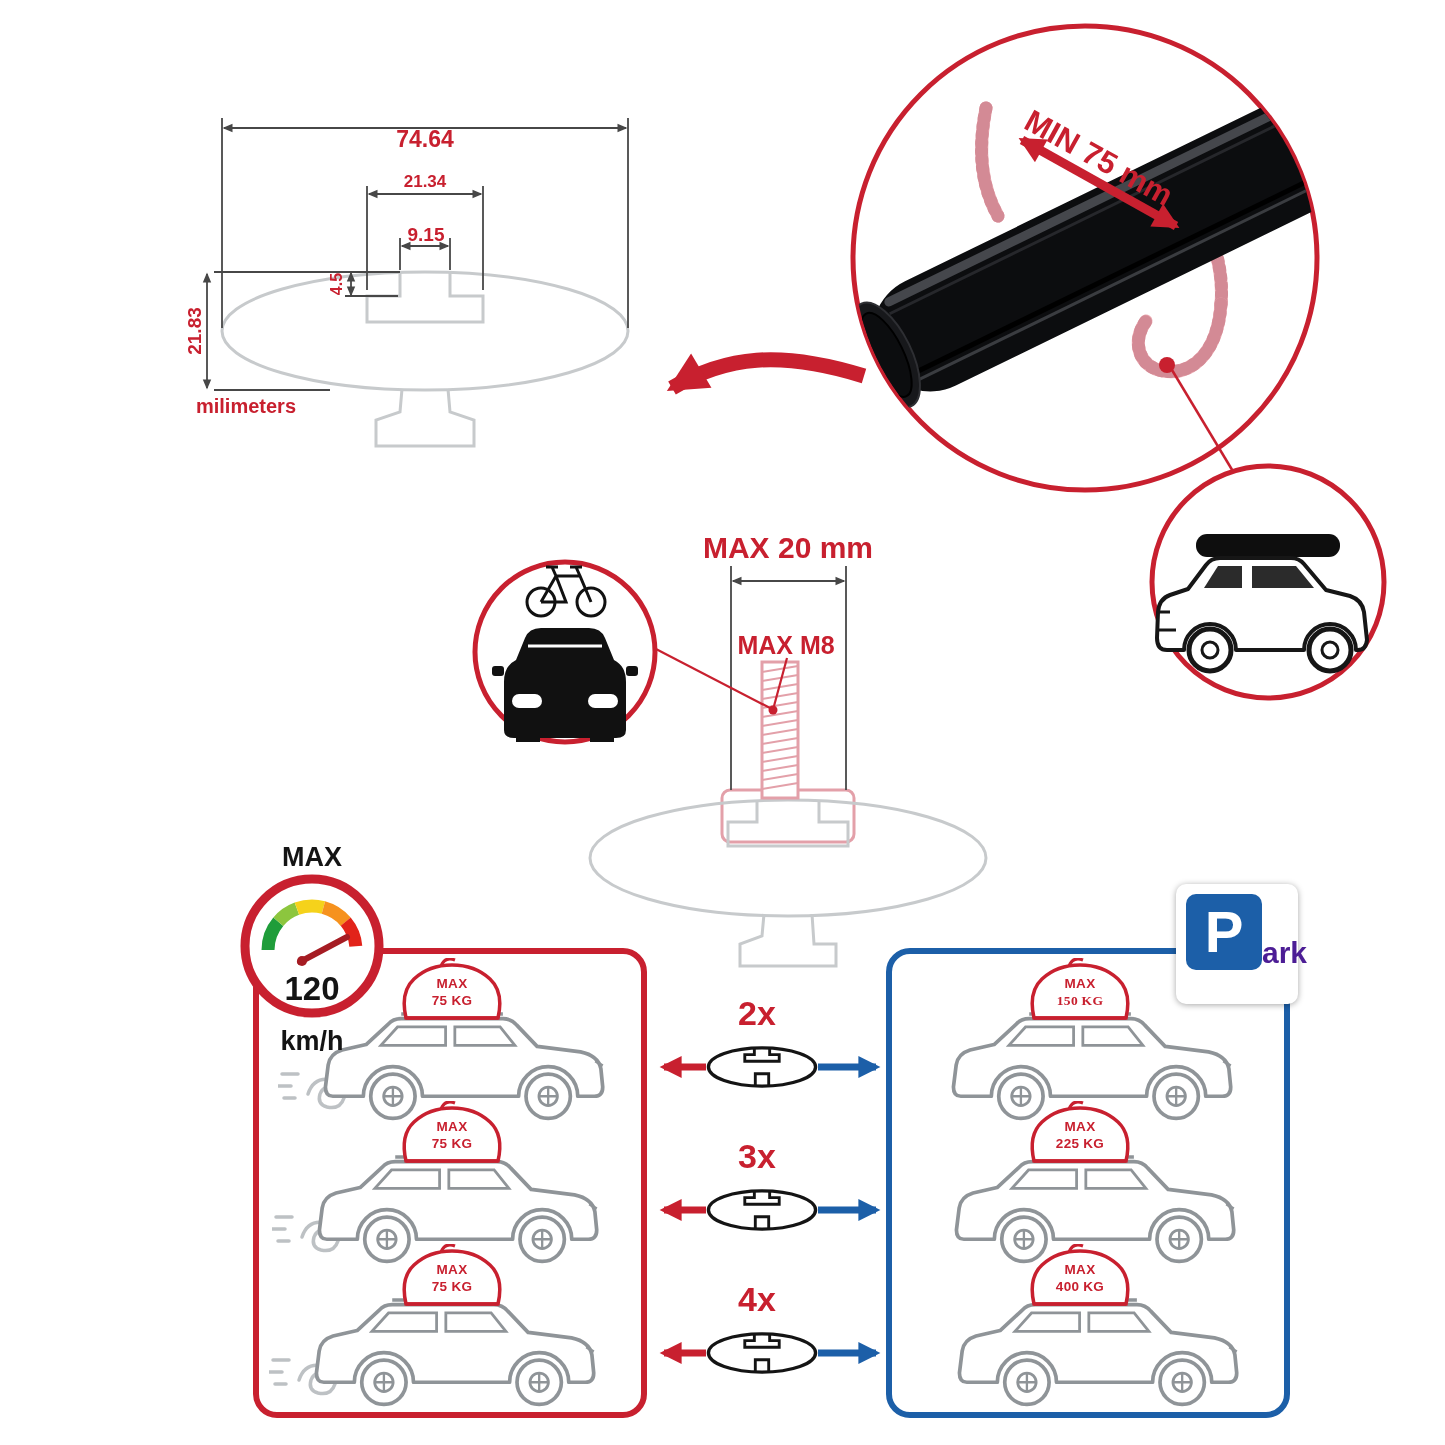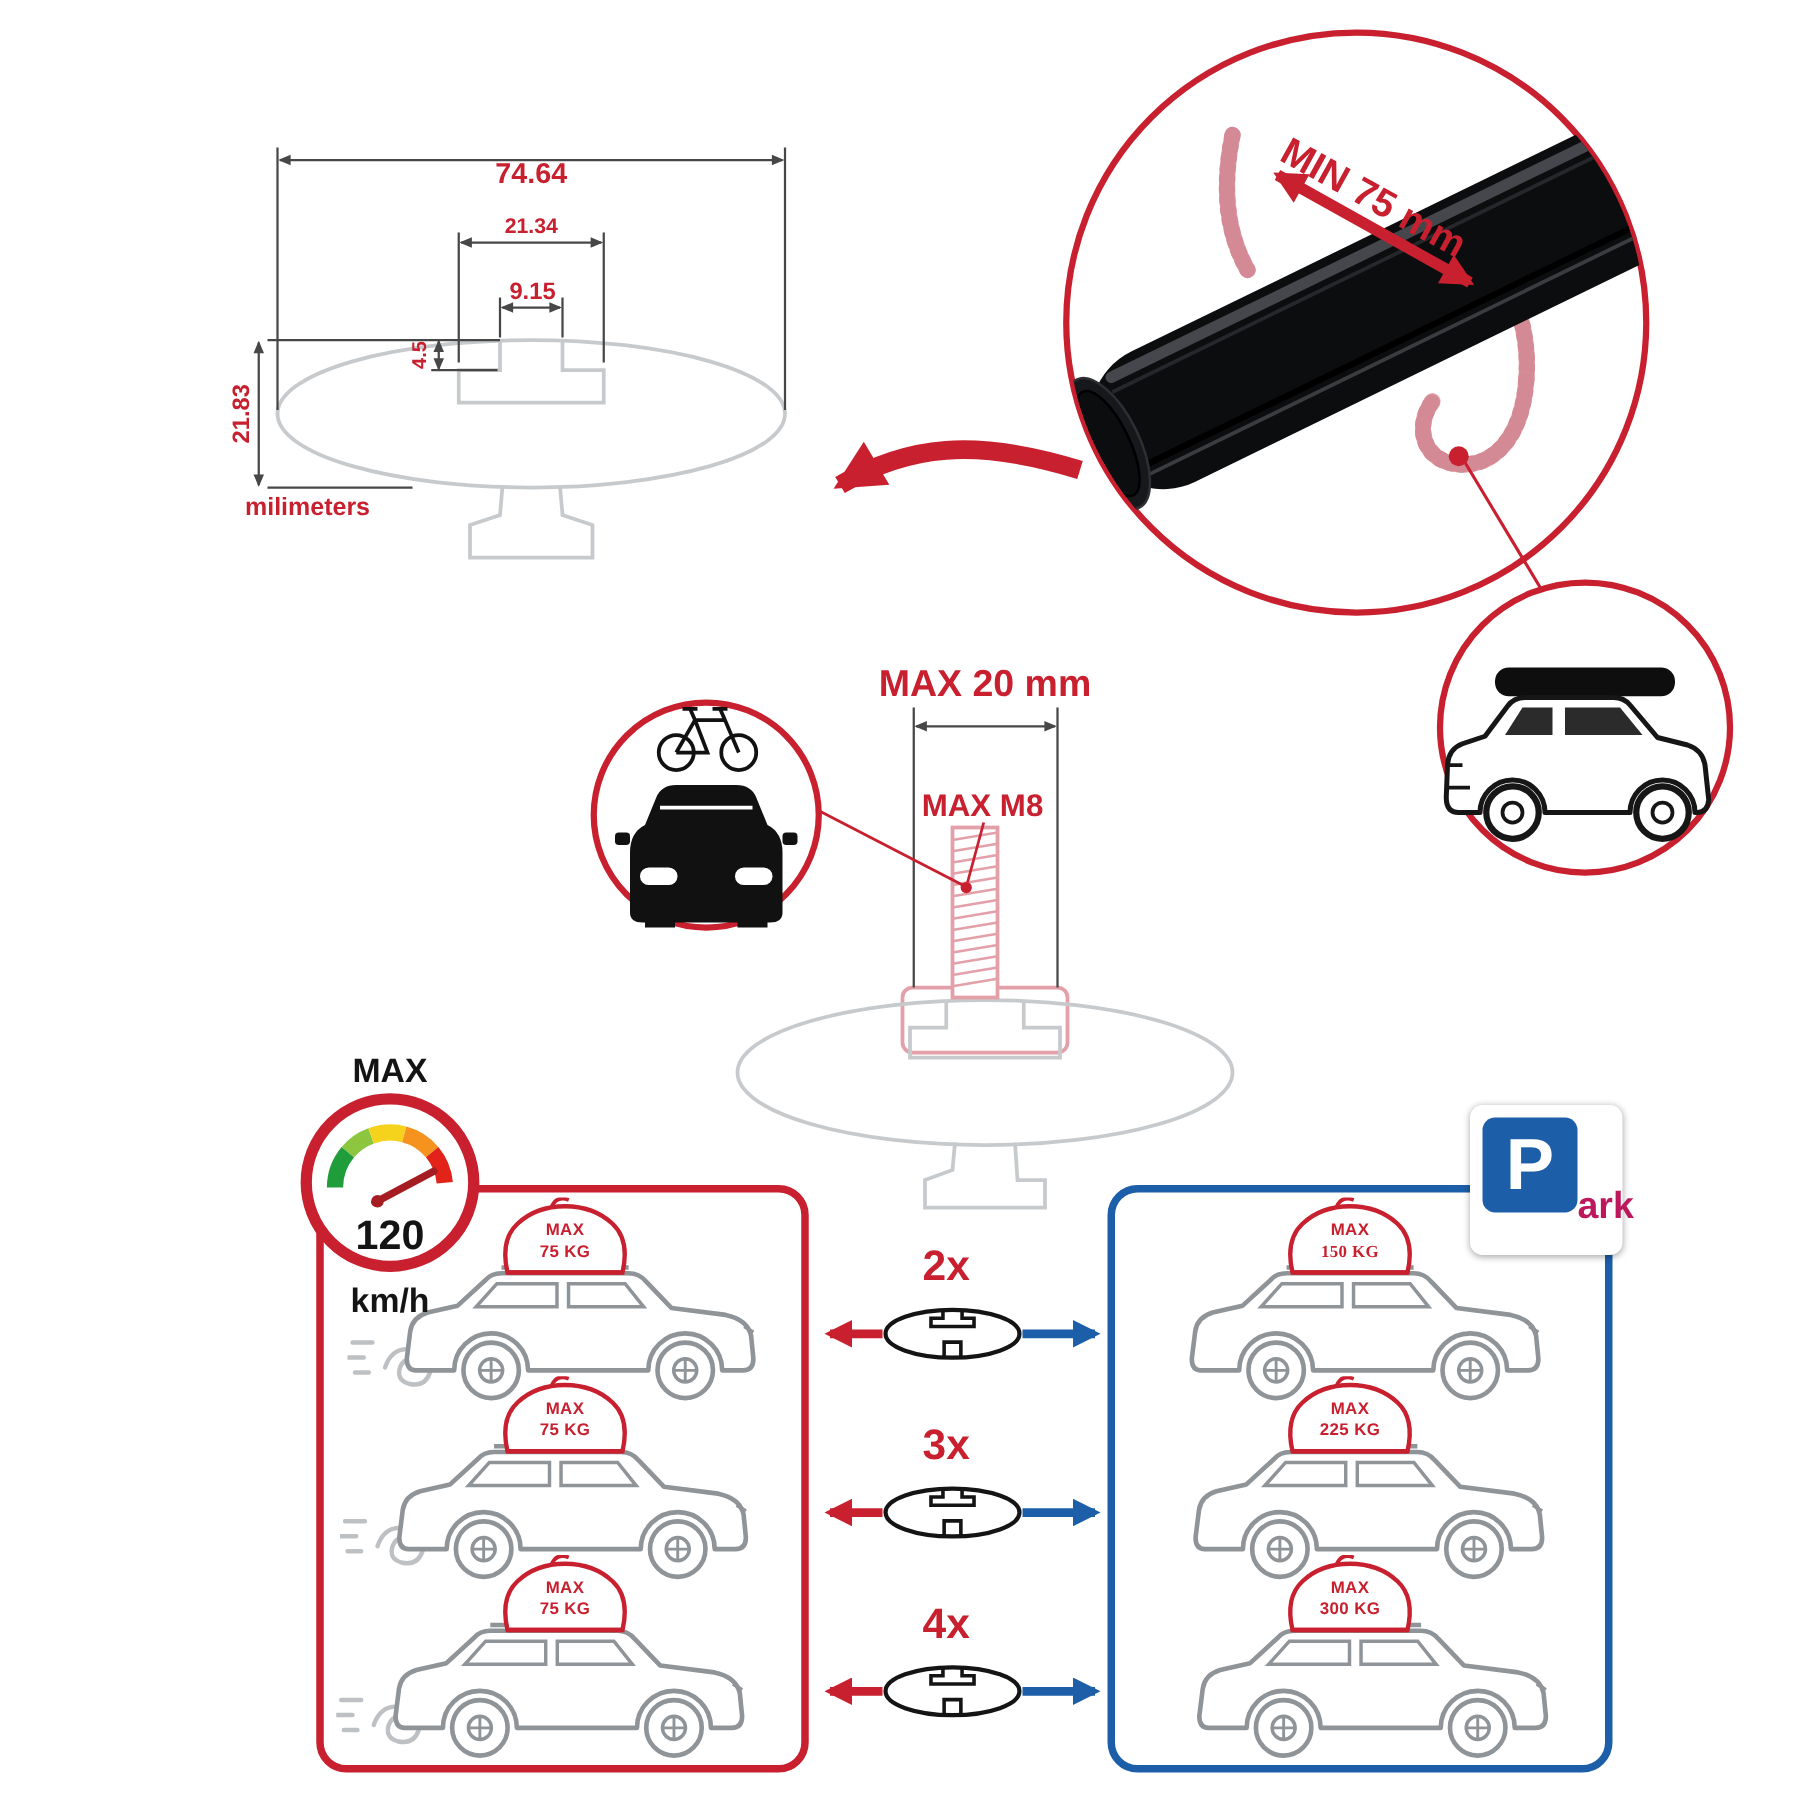--- a/index.html
+++ b/index.html
@@ -13,21 +13,21 @@
      color:#C8202F;font-weight:700;line-height:1;}
   .rot{transform:translate(-50%,-50%) rotate(-90deg);}
   .min-rot{transform:translate(-50%,-50%) rotate(29deg);}
   .blk{color:#141414;}
   .bagT{font-size:13.5px;letter-spacing:.3px;}
   .park-card{position:absolute;left:1176px;top:884px;width:122px;height:120px;background:#fff;
              border-radius:10px;box-shadow:0 1px 6px rgba(0,0,0,.35);z-index:4;}
   .park-square{position:absolute;left:10px;top:10px;width:76px;height:76px;background:#1C5FA8;
                border-radius:10px;display:flex;align-items:center;justify-content:center;}
   .park-letter{color:#fff;font-size:58px;font-weight:700;line-height:1;}
-  .park-ark{position:absolute;left:86px;top:64px;color:#be185d;font-size:30px;font-weight:700;}
+  .park-ark{position:absolute;left:86px;top:52px;color:#4c1d95;font-size:30px;font-weight:700;}
 </style>
 </head>
 <body>
 
 <div class="canvas">
 
   <div class="box red-box"></div>
   <div class="box blue-box"></div>
 
   <svg class="art" width="1445" height="1445" viewBox="0 0 1445 1445">
@@ -286,15 +286,15 @@
   <div class="t bagT" style="left:452px;top:1127px;">MAX</div>
   <div class="t bagT" style="left:452px;top:1144px;">75 KG</div>
   <div class="t bagT" style="left:452px;top:1270px;">MAX</div>
   <div class="t bagT" style="left:452px;top:1287px;">75 KG</div>
 
   <div class="t bagT" style="left:1080px;top:984px;">MAX</div>
   <div class="t bagT" style="left:1080px;top:1001px;font-family:Liberation Serif, serif;">150 KG</div>
   <div class="t bagT" style="left:1080px;top:1127px;">MAX</div>
   <div class="t bagT" style="left:1080px;top:1144px;text-align:center;">225 KG</div>
   <div class="t bagT" style="left:1080px;top:1270px;">MAX</div>
-  <div class="t bagT" style="left:1080px;top:1287px;">300 KG</div>
+  <div class="t bagT" style="left:1080px;top:1287px;">400 KG</div>
 
 </div>
 
 </body></html>

